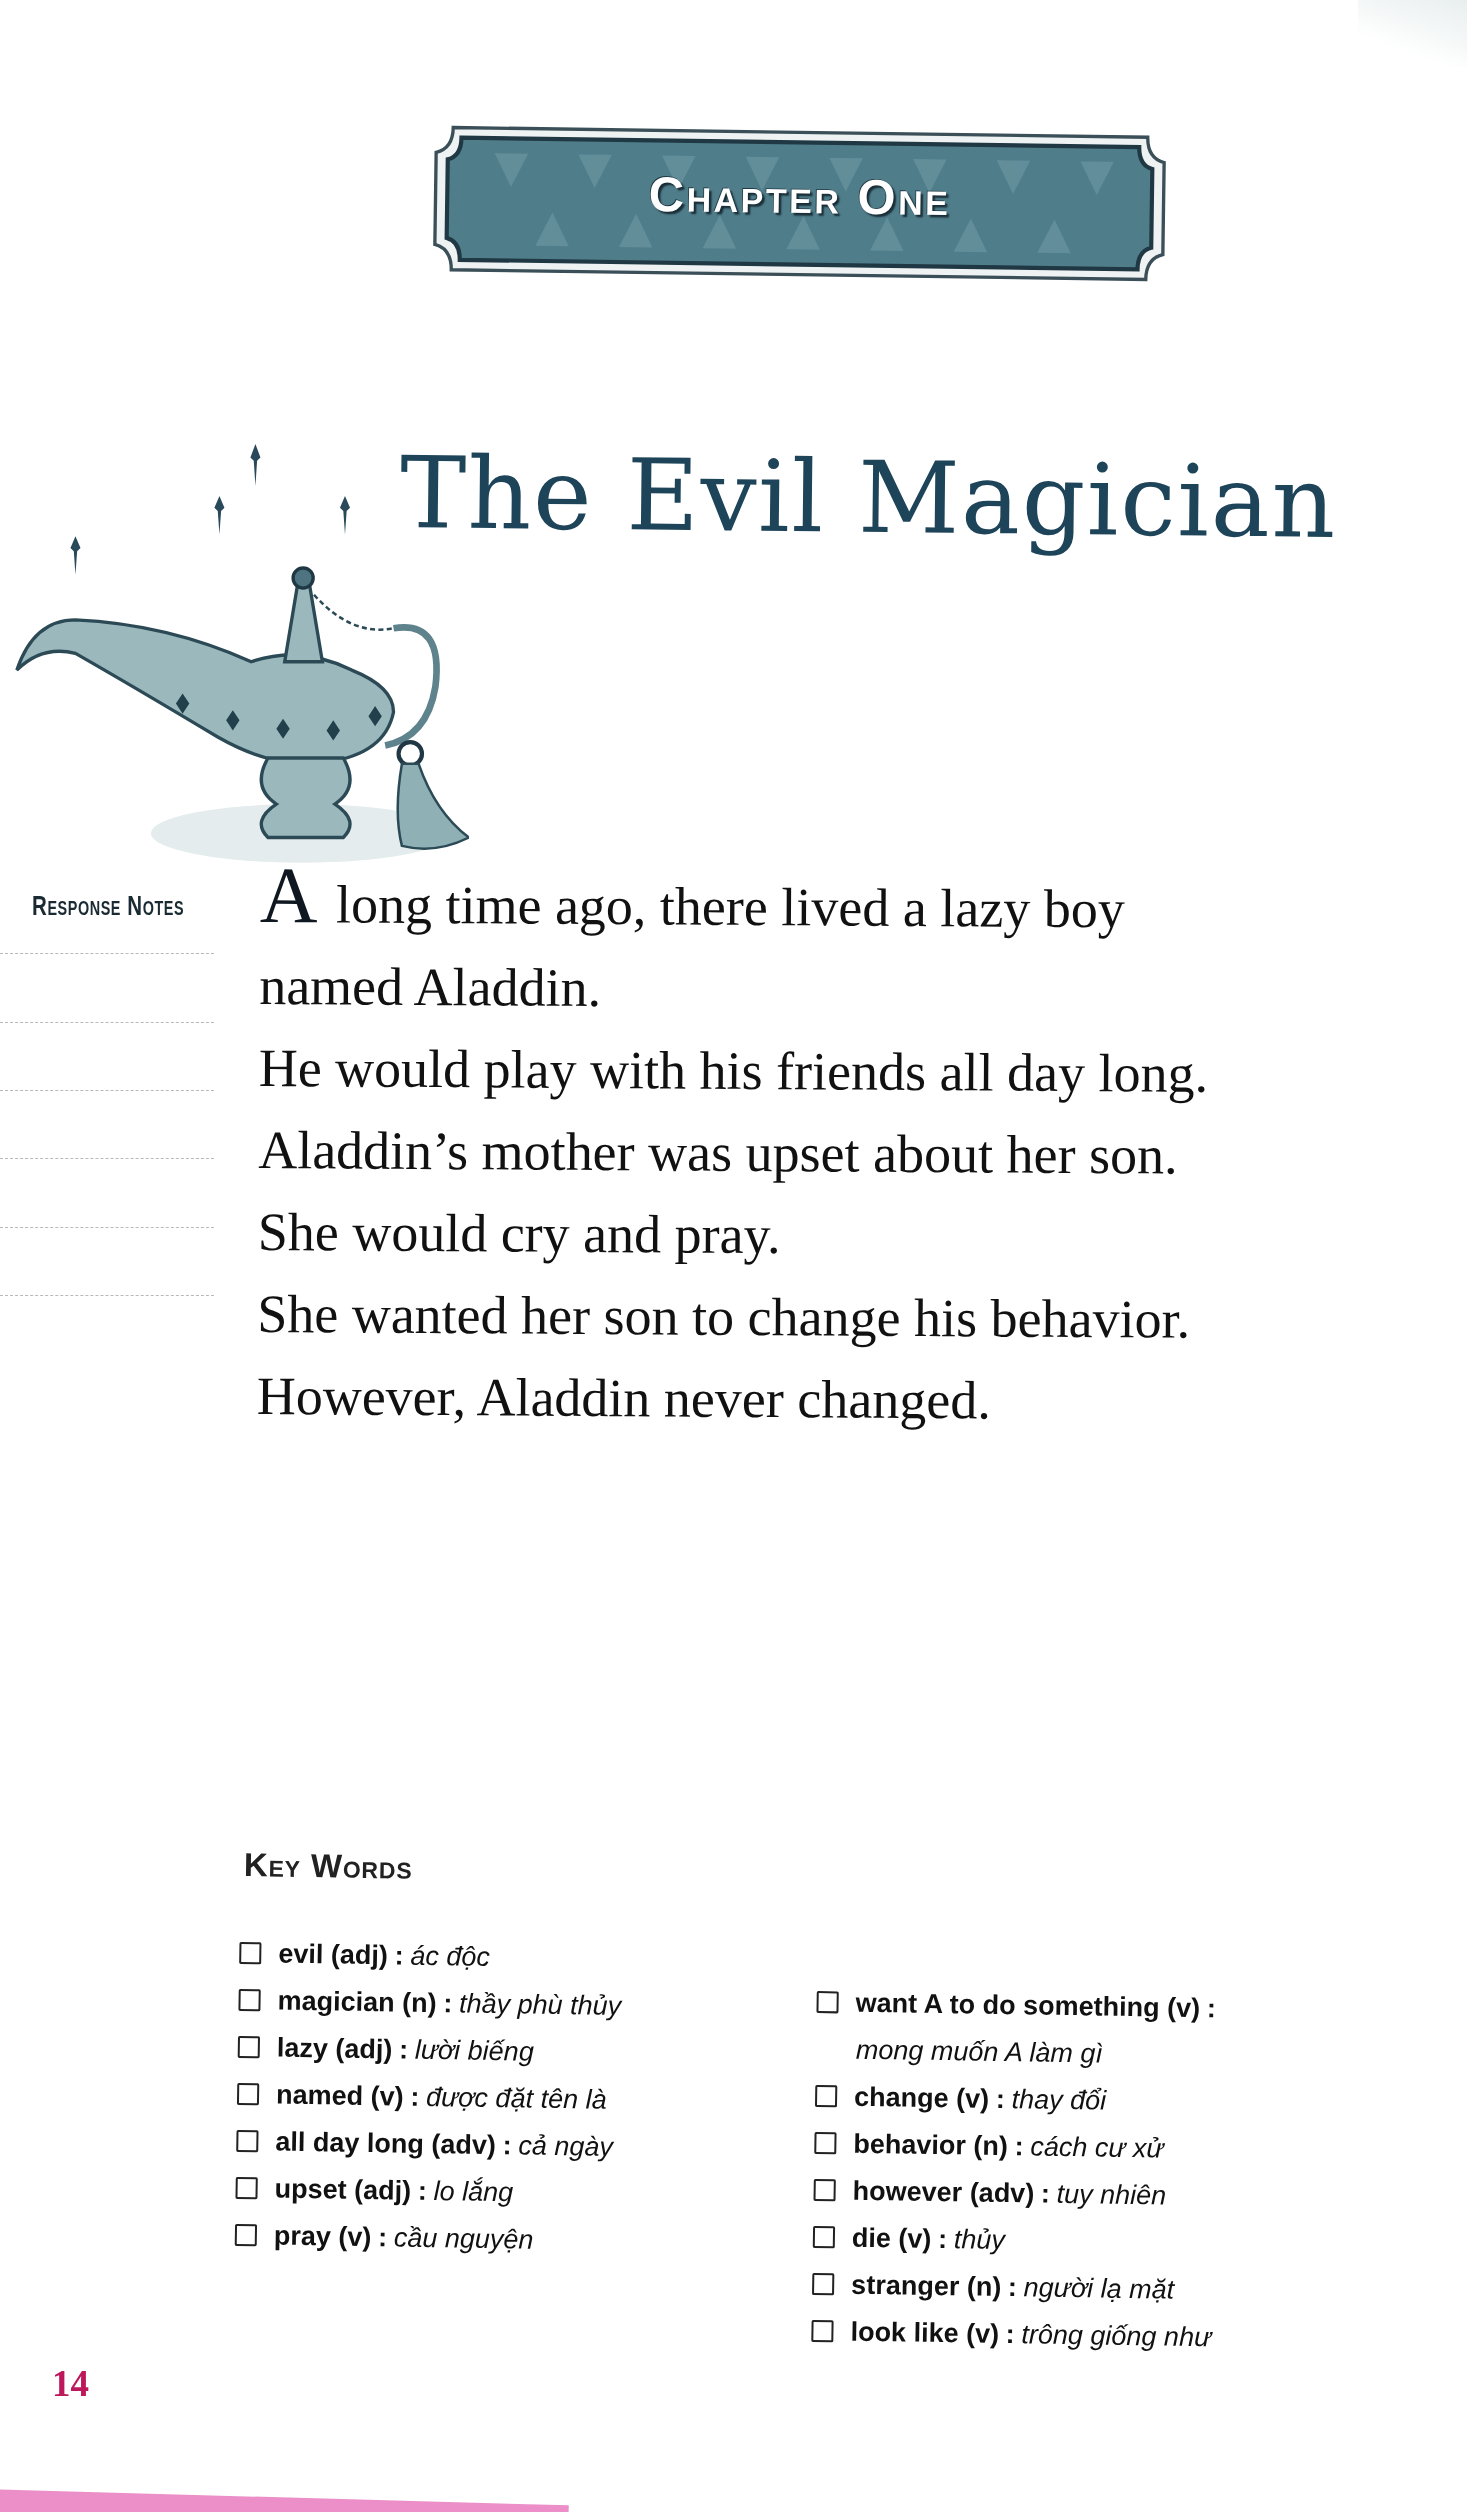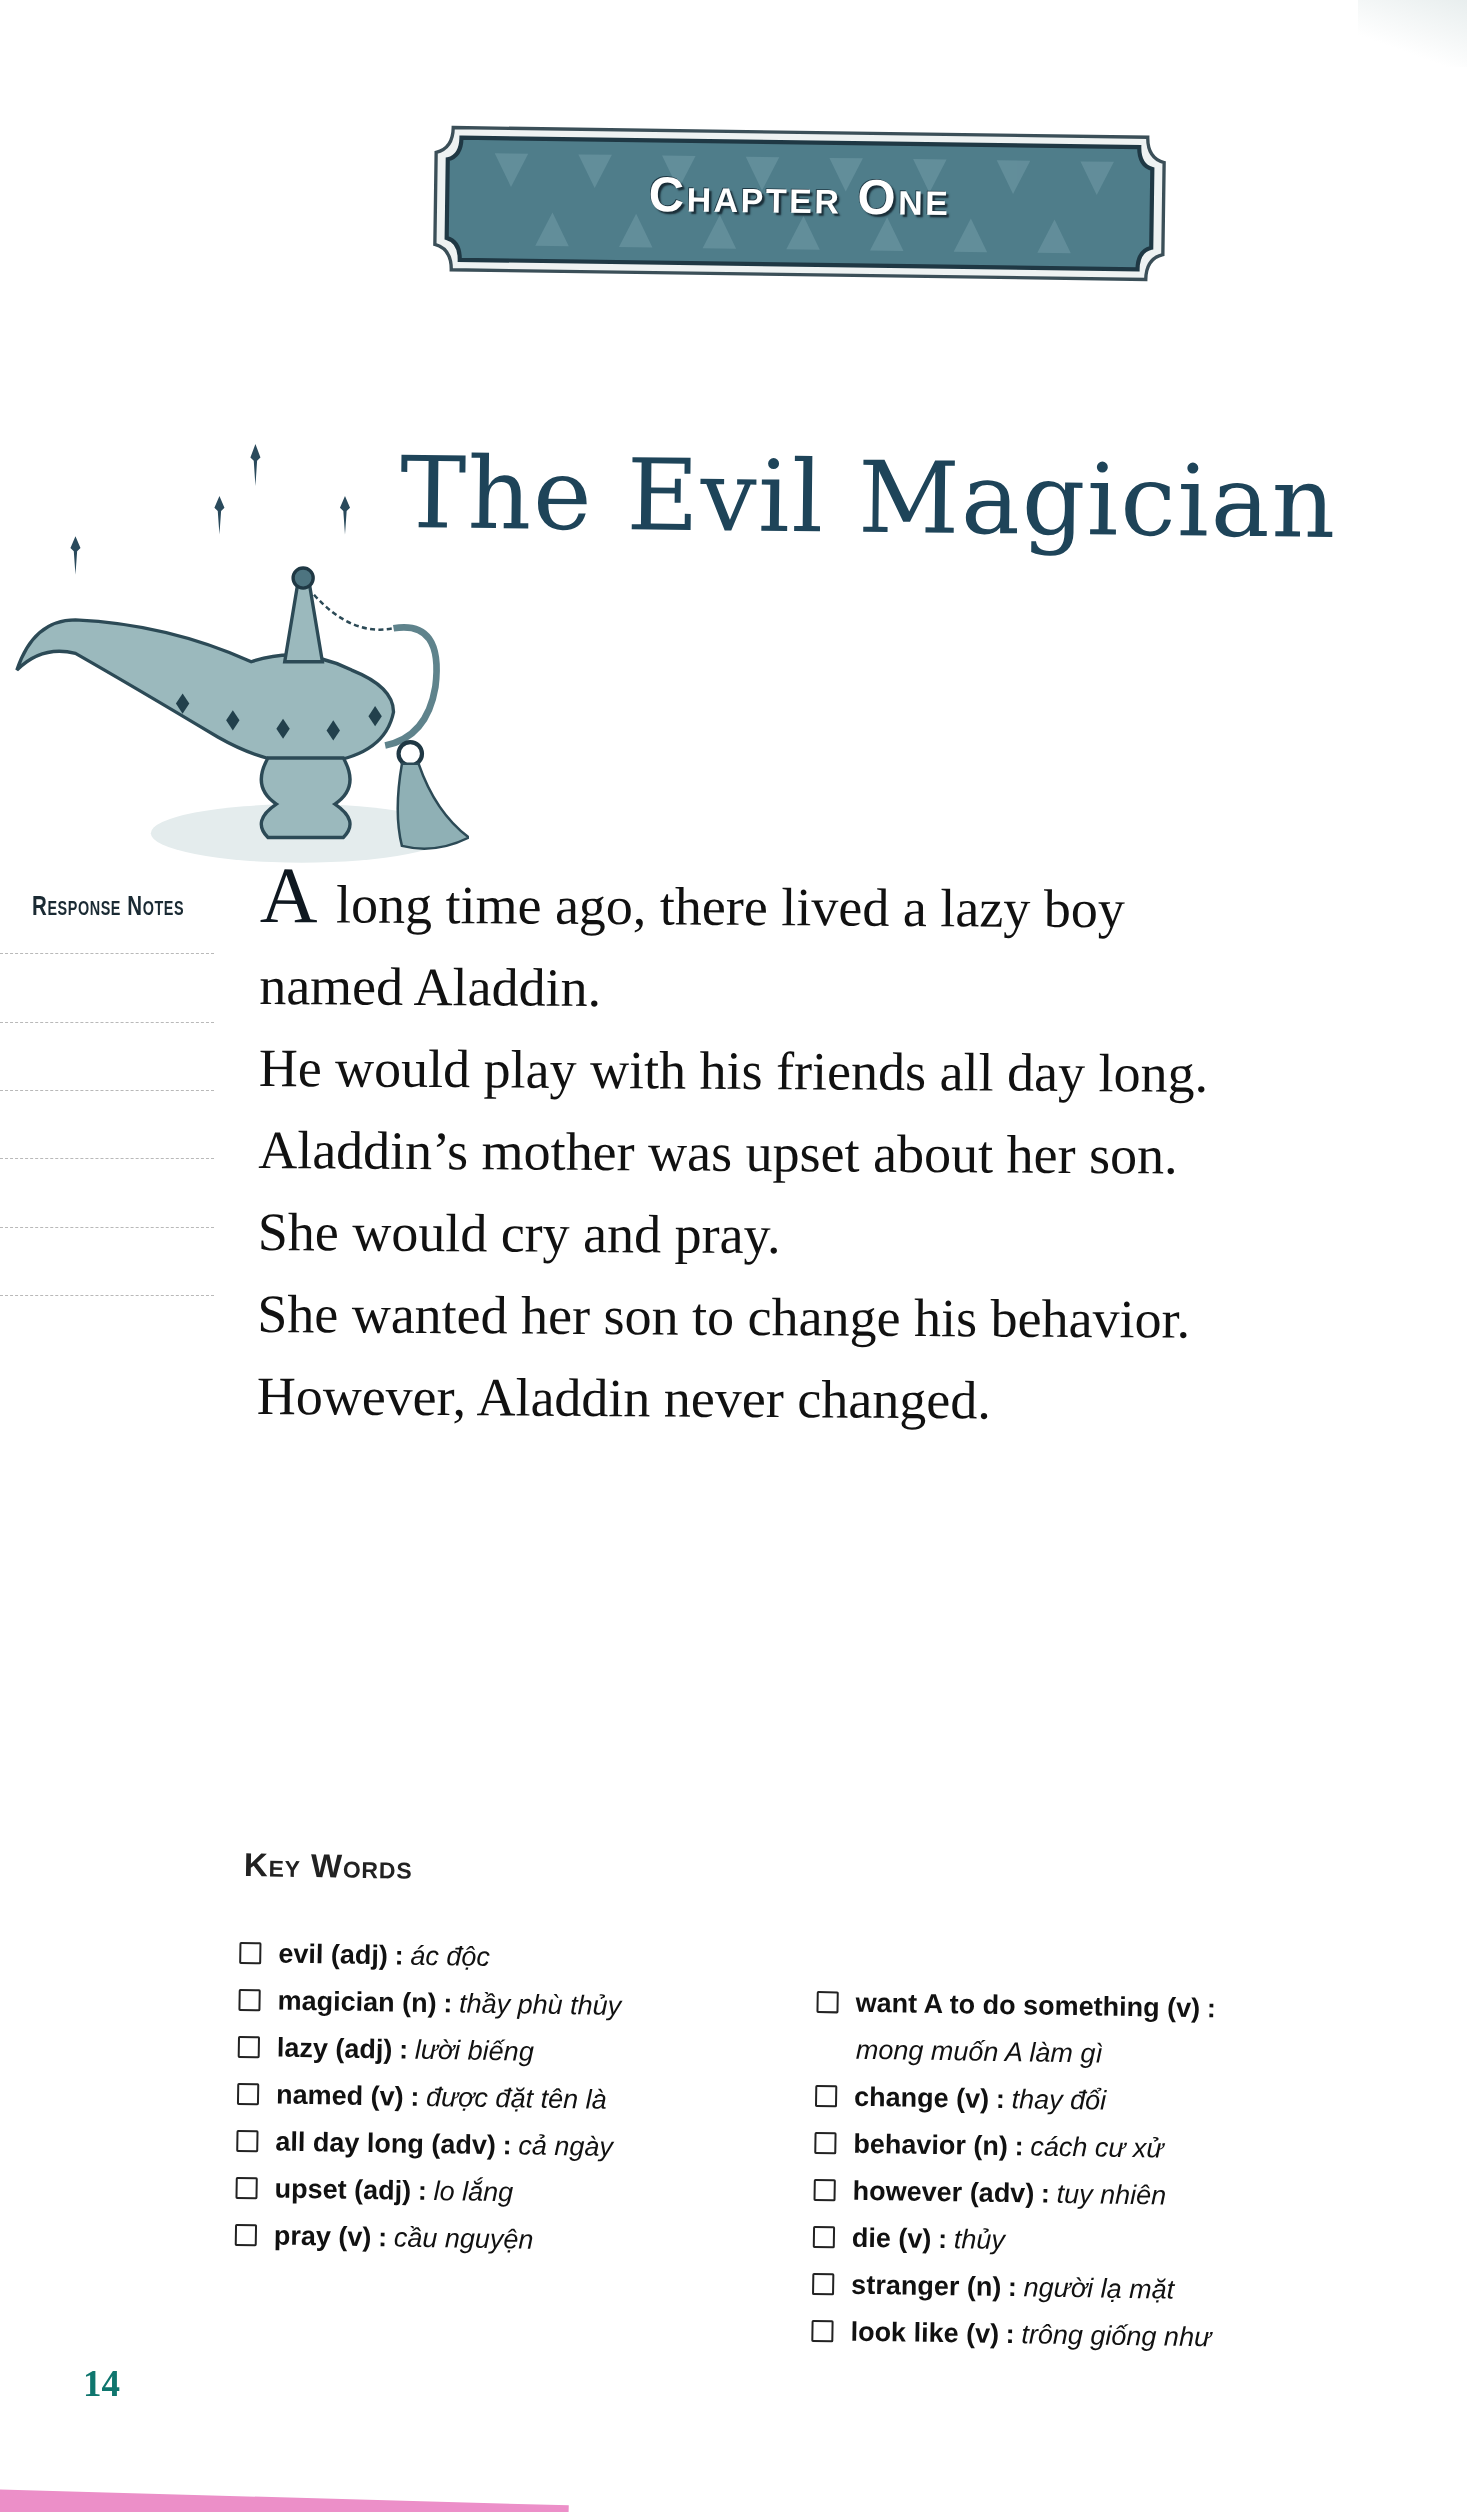--- a/index.html
+++ b/index.html
@@ -88,22 +88,21 @@
   .kw-sep { font-weight: bold; margin: 0 6.7px; }
   .kw-meaning { font-style: italic; }
   .kw-meaning-wrap {
     font-family: "Liberation Sans", sans-serif; font-size: 27px; line-height: 47px;
     font-style: italic; padding-left: 40px; color: #111;
   }
 
   .page-number {
     position: absolute; left: 52px; top: 2362px;
     font-family: "Liberation Serif", serif; font-weight: bold; font-size: 37px;
-    color: #0f766e;
-    margin-left: 31px;
+    color: #be185d;
   }
   .pink-edge {
     position: absolute; left: -16.7px; top: 2489px; width: 586px; height: 50px;
     background: #ec8fc8; transform: rotate(1.6deg); transform-origin: left top;
   }
   .corner-shade {
     position: absolute; right: 0; top: 0; width: 109px; height: 67px;
     background: linear-gradient(200deg, #e8eeee 0%, #ffffff 70%);
   }
 </style>

